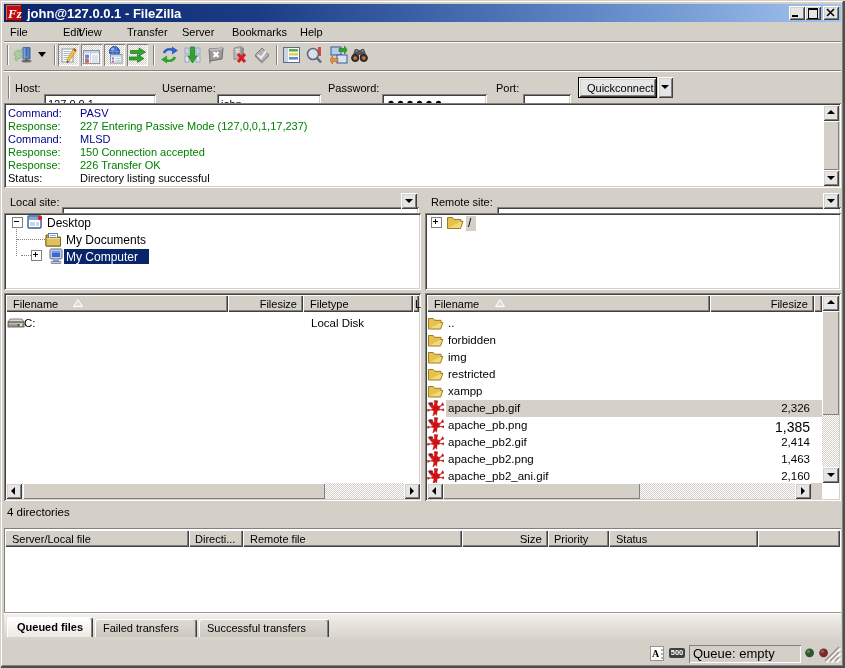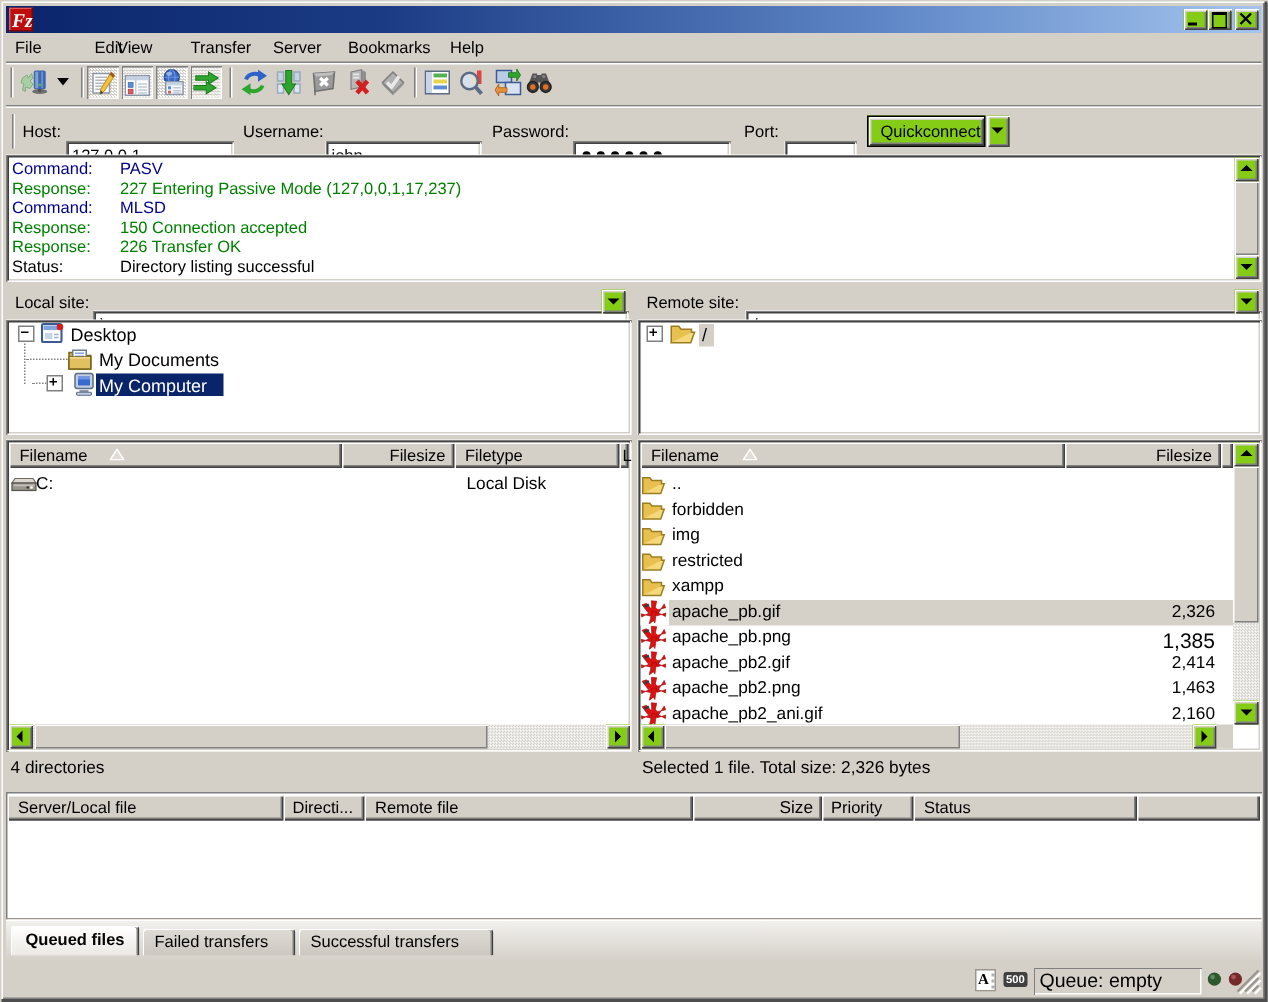--- a/index.html
+++ b/index.html
@@ -5,21 +5,21 @@
   html,body{margin:0;padding:0;}
   body{width:845px;height:668px;overflow:hidden;font-family:"Liberation Sans",sans-serif;font-size:11px;color:#000;}
   .abs{position:absolute;}
   #win{position:absolute;left:0;top:0;width:845px;height:668px;background:#d4d0c8;
        box-shadow:inset 1px 1px 0 #d4d0c8, inset -2px -2px 0 #4e4e4e,
                   inset 2px 2px 0 #ffffff, inset -3px -3px 0 #808080;}
   .sunkf{box-shadow:inset 1px 1px 0 #808080, inset -1px -1px 0 #ffffff,
                     inset 2px 2px 0 #404040, inset -2px -2px 0 #d4d0c8;background:#fff;margin-top:16px;}
   .sunkp{box-shadow:inset 1px 1px 0 #808080, inset -1px -1px 0 #ffffff,
                     inset 2px 2px 0 #404040, inset -2px -2px 0 #d4d0c8;background:#fff;}
-  .btn{background:#84cc16;box-shadow:inset 1px 1px 0 #ffffff, inset -1px -1px 0 #404040,
+  .btn{background:#e5e5e5;box-shadow:inset 1px 1px 0 #ffffff, inset -1px -1px 0 #404040,
        inset 2px 2px 0 #d4d0c8, inset -2px -2px 0 #808080;}
   .btn2{background:#d4d0c8;box-shadow:inset 1px 1px 0 #ffffff, inset -1px -1px 0 #808080;}
   .hdr{background:#d4d0c8;box-shadow:inset 1px 1px 0 #ffffff, inset -1px -1px 0 #404040,
        inset -2px -2px 0 #808080;}
   .dither{background-image:conic-gradient(#fff 25%, #d4d0c8 25% 50%, #fff 50% 75%, #d4d0c8 75%);
           background-size:2px 2px;}
   .groove{border-top:1px solid #808080;border-bottom:1px solid #fff;height:0;}
   .vsep{width:0;border-left:1px solid #808080;border-right:1px solid #fff;}
   .tri-up{width:0;height:0;border-left:4px solid transparent;border-right:4px solid transparent;border-bottom:4px solid #000;}
   .tri-dn{width:0;height:0;border-left:4px solid transparent;border-right:4px solid transparent;border-top:4px solid #000;}
@@ -35,20 +35,21 @@
 <div class="abs" style="left:6px;top:5px;width:16px;height:16px;">
 <svg width="16" height="16">
         <rect width="16" height="16" fill="#bf0c0c"></rect>
         <rect width="16" height="1" fill="#e05a5a"></rect>
         <rect width="1" height="16" fill="#e05a5a"></rect>
         <rect y="15" width="16" height="1" fill="#7a0505"></rect>
         <rect x="15" width="1" height="16" fill="#7a0505"></rect>
         <text x="2" y="13" font-family="Liberation Serif,serif" font-size="13" font-style="italic" font-weight="bold" fill="#fff">Fz</text>
       </svg>
 </div>
+<div class="abs lbl" style="left:27px;top:6px;color:#fff;font-weight:bold;font-size:13px;">john@127.0.0.1 - FileZilla</div>
 <div class="abs btn" style="left:789px;top:6px;width:16px;height:14px;">
       <div class="abs" style="left:3px;top:9px;width:6px;height:2px;background:#000;"></div>
     </div>
 <div class="abs btn" style="left:805px;top:6px;width:16px;height:14px;">
       <div class="abs" style="left:3px;top:2px;width:8px;height:8px;border:1px solid #000;border-top-width:2px;"></div>
     </div>
 <div class="abs btn" style="left:823px;top:6px;width:16px;height:14px;">
       <svg class="abs" style="left:3px;top:2px;" width="9" height="9">
         <path d="M1 1 L8 8 M8 1 L1 8" stroke="#000" stroke-width="1.6"></path>
       </svg>
@@ -494,21 +495,20 @@
         <div class="abs tri-lf" style="left:5px;top:4px;"></div>
       </div>
 <div class="abs btn2" style="left:443px;top:483px;width:197px;height:16px;"></div>
 <div class="abs btn" style="left:795px;top:483px;width:16px;height:16px;">
         <div class="abs tri-rt" style="left:6px;top:4px;"></div>
       </div>
 <div class="abs" style="left:811px;top:483px;width:11px;height:16px;background:#d4d0c8;"></div>
 </div>
 
 <div class="abs lbl" style="left:7px;top:506px;font-size:11.5px;">4 directories</div>
-<div class="abs lbl" style="left:428px;top:506px;font-size:11.5px;">Selected 1 file. Total size: 2,326 bytes</div>
 
 <div class="abs" style="left:4px;top:528px;width:837px;height:86px;background:#fff;box-shadow:inset 1px 1px 0 #808080, inset -1px -1px 0 #fff;"></div>
 <div id="queue">
 <div class="abs hdr" style="left:5px;top:530px;width:184px;height:17px;"></div>
 <div class="abs hdr" style="left:189px;top:530px;width:54px;height:17px;"></div>
 <div class="abs hdr" style="left:243px;top:530px;width:219px;height:17px;"></div>
 <div class="abs hdr" style="left:462px;top:530px;width:86px;height:17px;"></div>
 <div class="abs hdr" style="left:548px;top:530px;width:61px;height:17px;"></div>
 <div class="abs hdr" style="left:609px;top:530px;width:149px;height:17px;"></div>
 <div class="abs hdr" style="left:758px;top:530px;width:82px;height:17px;"></div>

